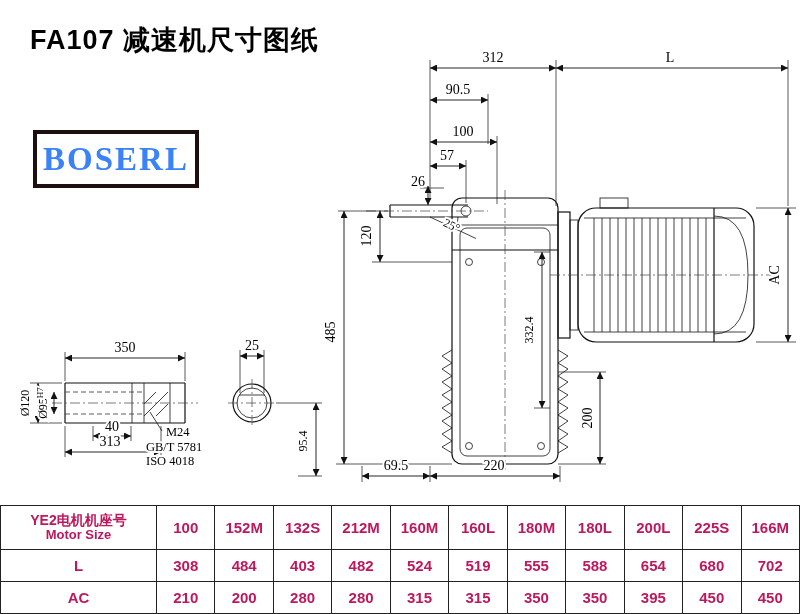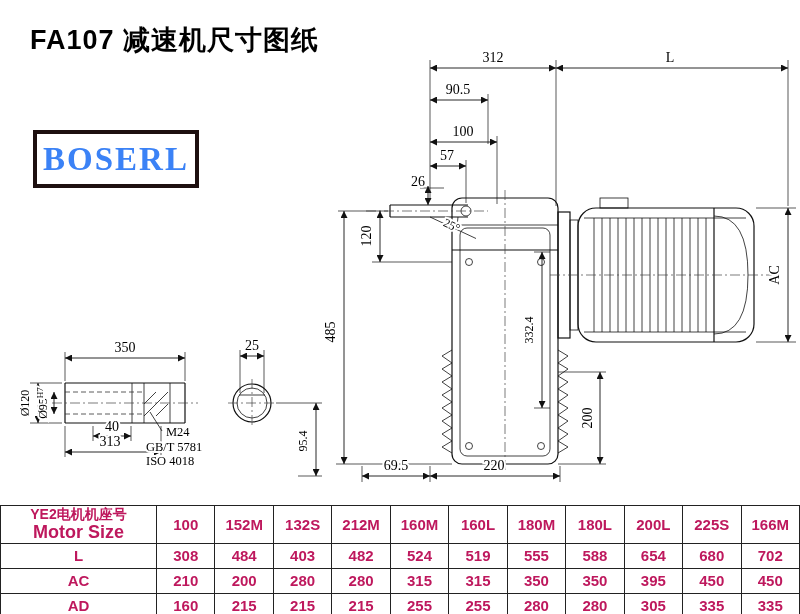--- a/index.html
+++ b/index.html
@@ -24,21 +24,21 @@
   .dimtext.small{font-size:12px;}
   .note{font-family:"Liberation Serif",serif;font-size:12.5px;fill:#000;text-anchor:start;
         paint-order:stroke;stroke:#fff;stroke-width:4px;}
   table.sizes{position:absolute;left:0;top:505px;width:800px;height:109px;
               border-collapse:collapse;table-layout:fixed;background:#fff;}
   table.sizes th,table.sizes td{border:1px solid #222;text-align:center;vertical-align:middle;
               font-weight:bold;font-size:15px;padding:0;color:#be185d;}
   table.sizes tr{height:25px;}
   table.sizes tr.hdr{height:34px;}
   th.rowhead div{font-size:14px;line-height:1.15;}
-  th.rowhead div.en{font-size:18px;}
+  th.rowhead div.en{font-size:13px;}
 </style>
 </head>
 <body>
 
 <div class="page">
 
   <svg class="drawing" width="800" height="505" viewBox="0 0 800 505">
     <defs>
       <marker id="arr" viewBox="0 0 10 10" markerUnits="userSpaceOnUse" markerWidth="12" markerHeight="7" refX="10" refY="5" orient="auto-start-reverse">
         <path d="M0 0 L10 5 L0 10 Z" fill="#111"></path>
@@ -256,30 +256,16 @@
           <td>280</td>
           <td>280</td>
           <td>315</td>
           <td>315</td>
           <td>350</td>
           <td>350</td>
           <td>395</td>
           <td>450</td>
           <td>450</td>
         </tr>
-        <tr>
-          <th>AD</th>
-          <td>160</td>
-          <td>215</td>
-          <td>215</td>
-          <td>215</td>
-          <td>255</td>
-          <td>255</td>
-          <td>280</td>
-          <td>280</td>
-          <td>305</td>
-          <td>335</td>
-          <td>335</td>
-        </tr>
       </tbody>
   </table>
 
 </div>
 
 </body></html>

